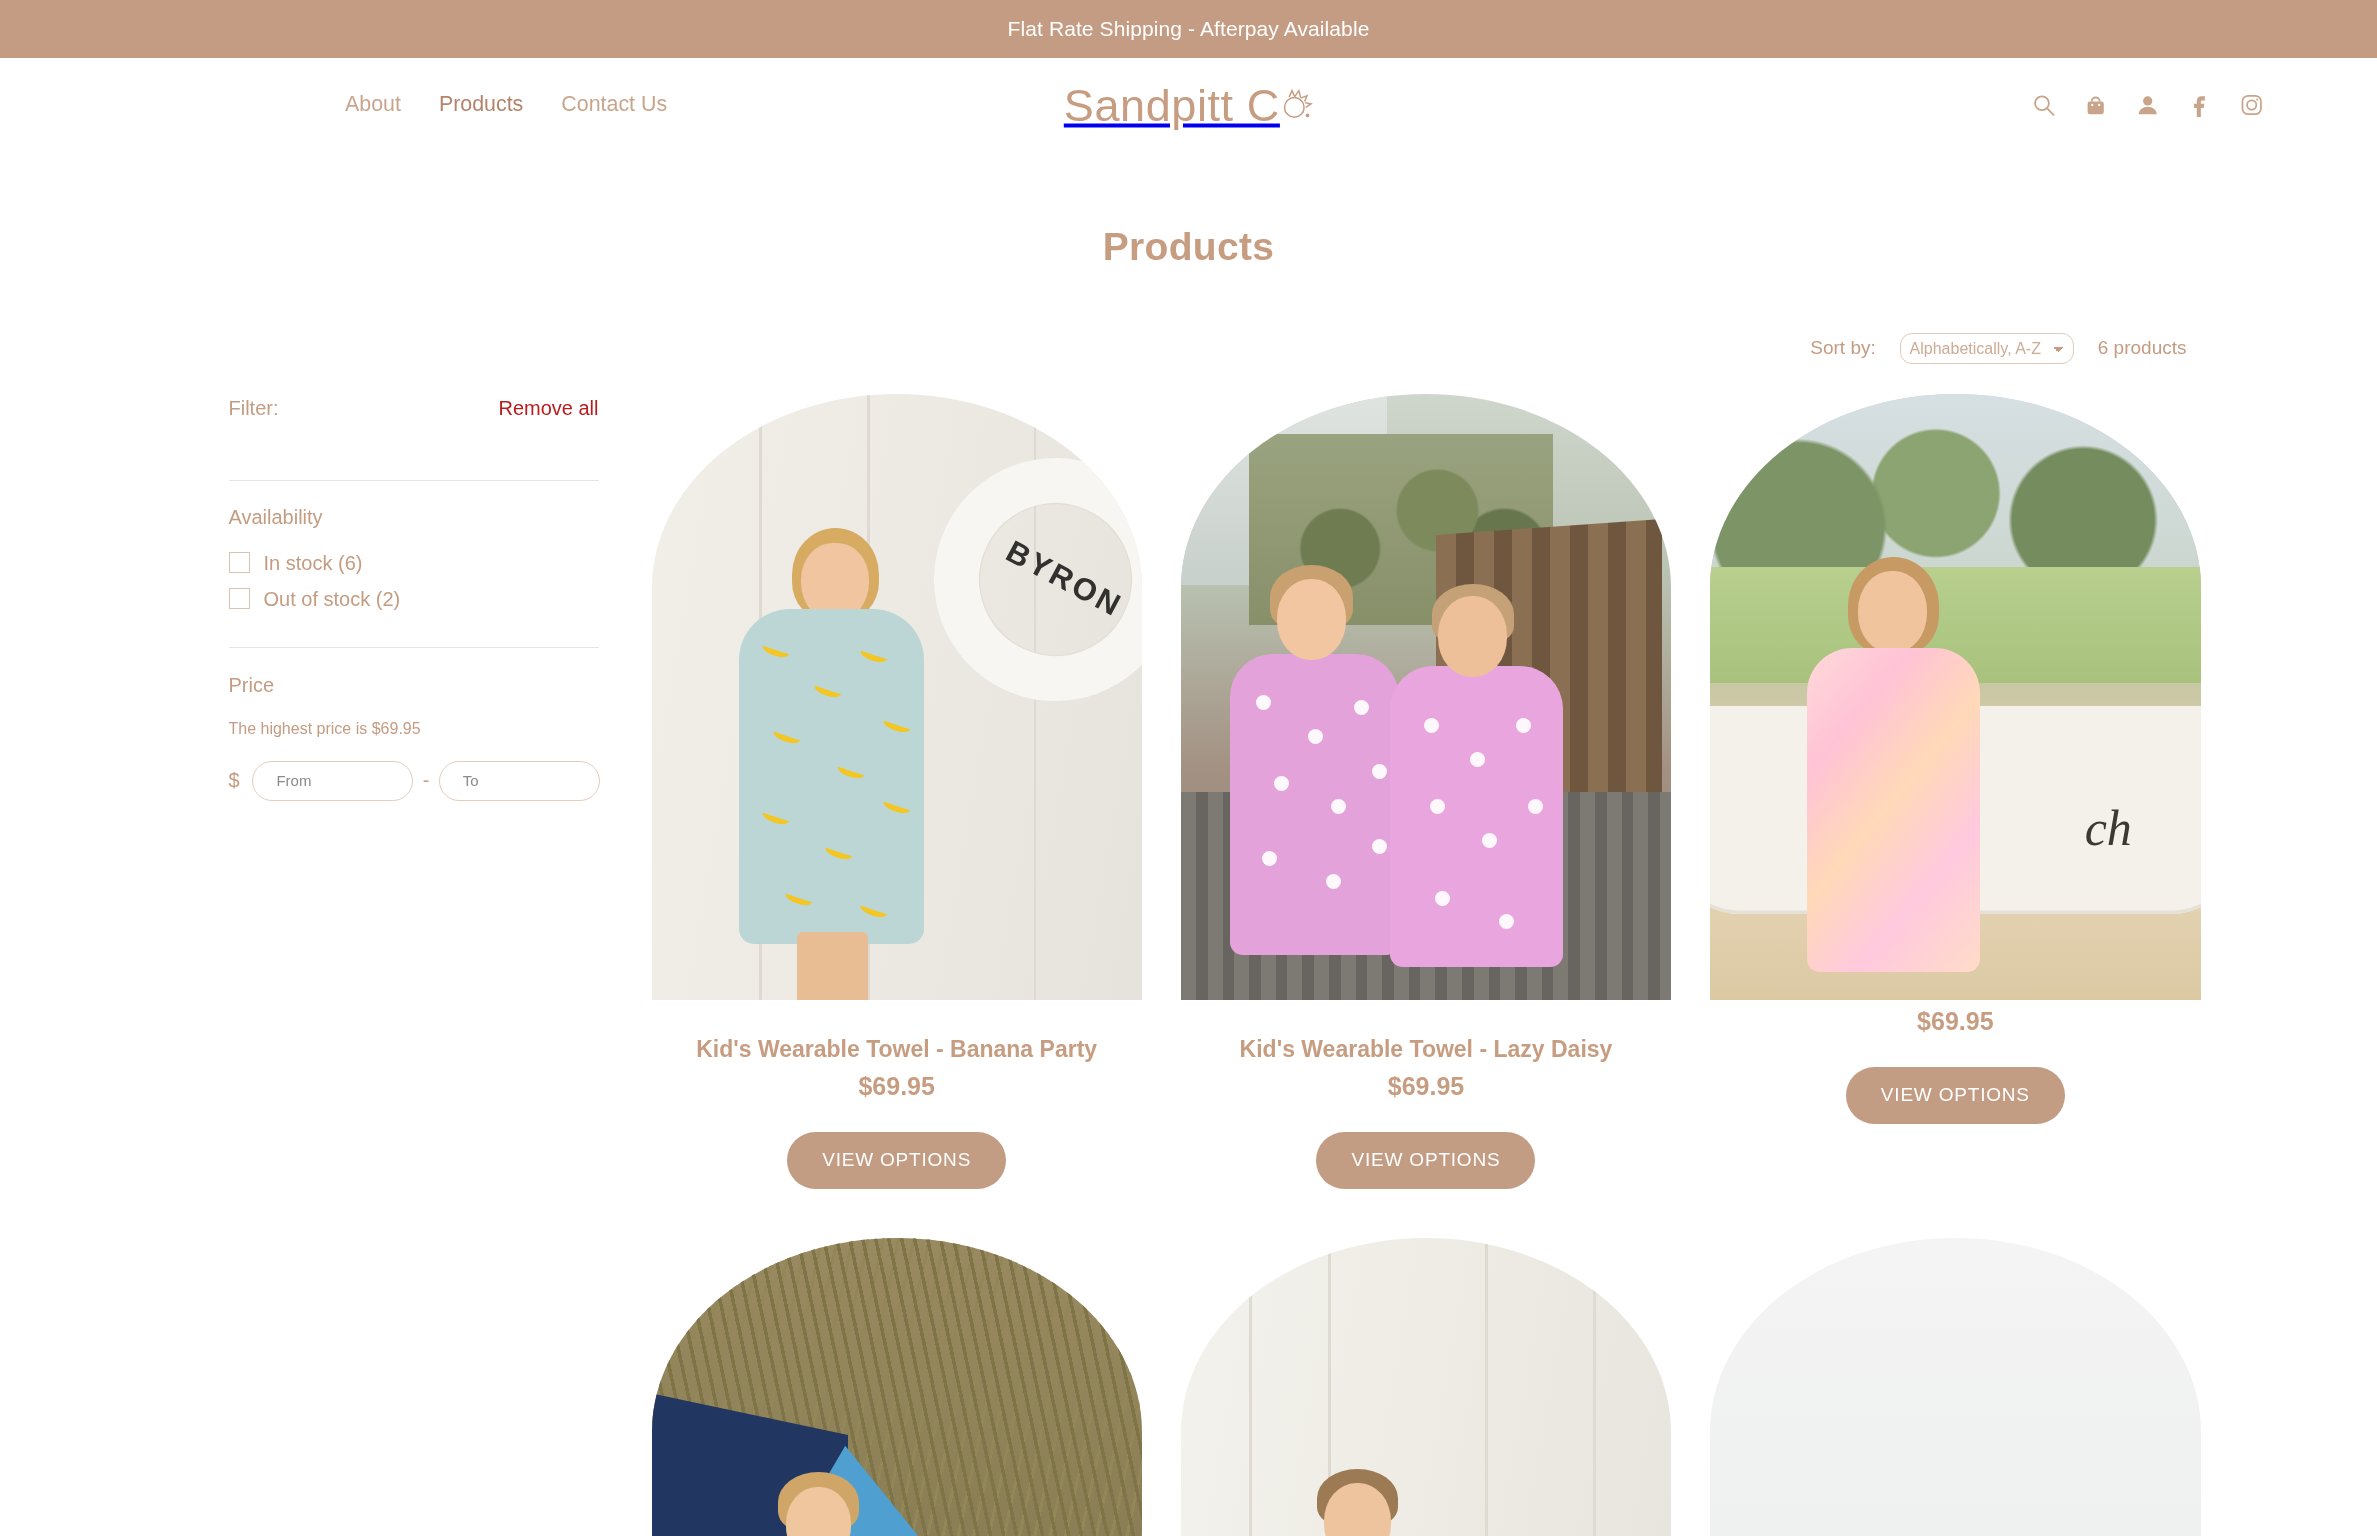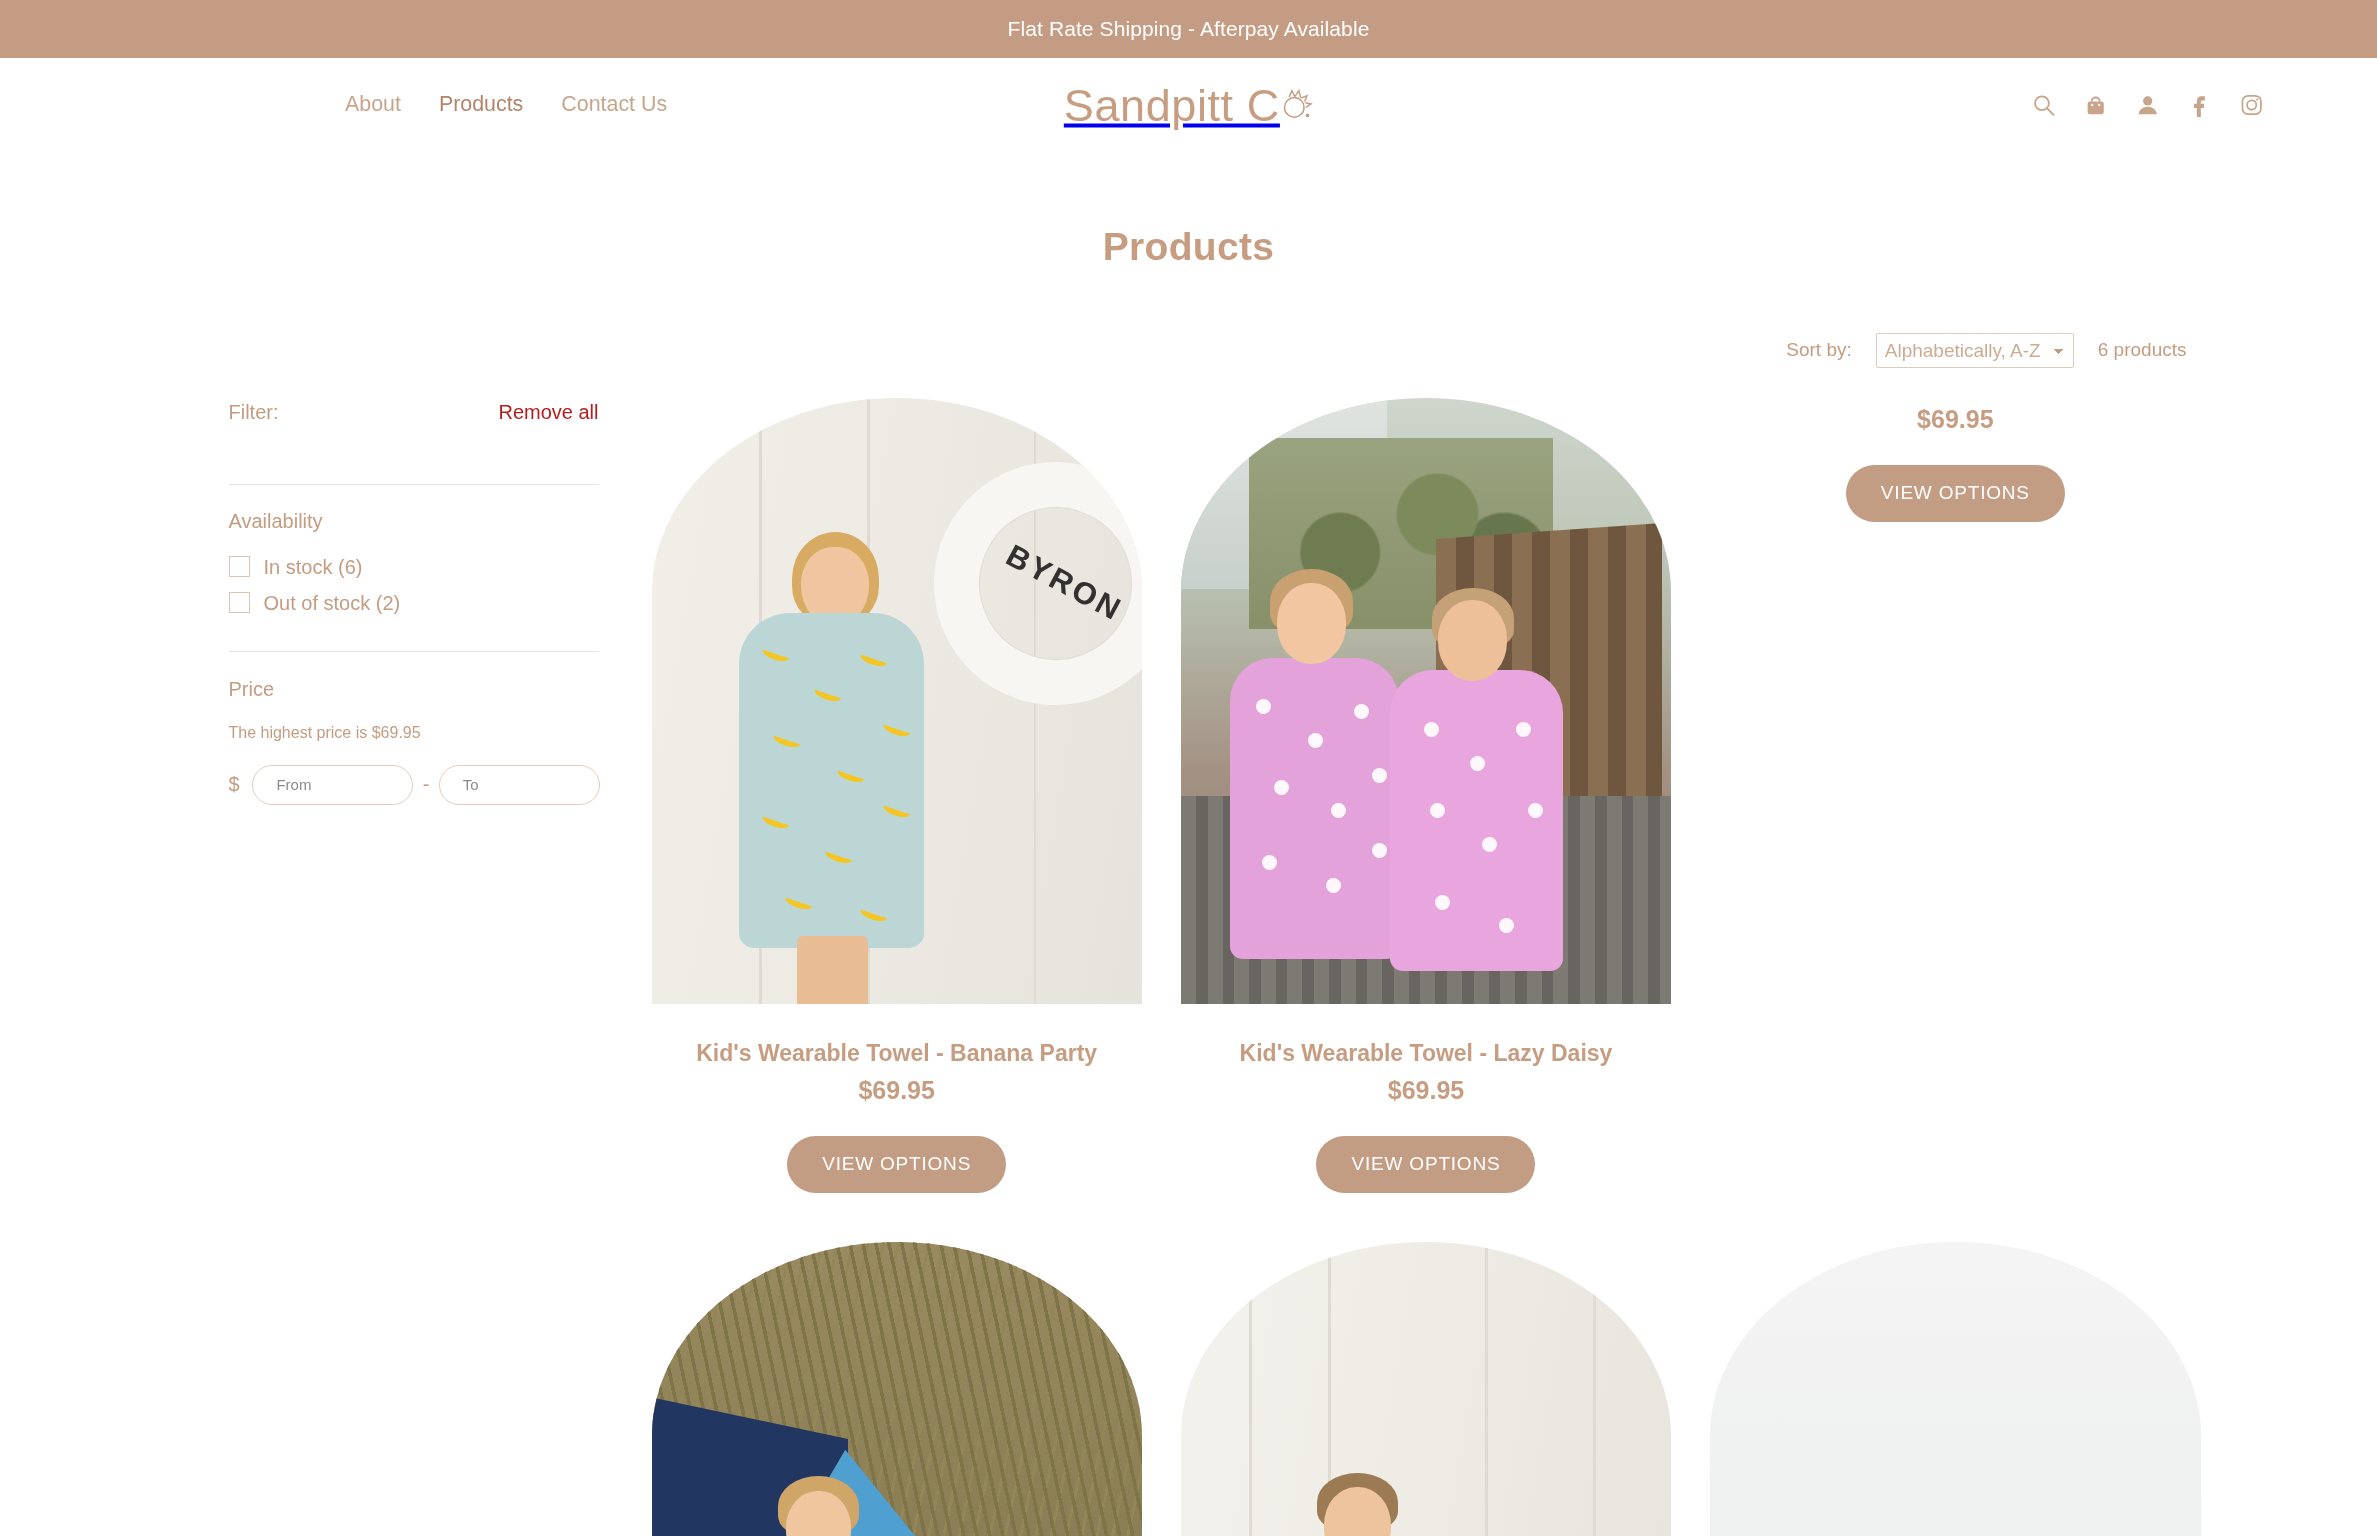--- a/index.html
+++ b/index.html
@@ -117,37 +117,38 @@
     gap: 24px;
     margin-top: 64px;
     padding-right: 14px;
   }
   .sort-label {
     font-size: 19px;
     color: #c49c82;
   }
   .sort-select {
     font-family: "Liberation Sans", sans-serif;
-    font-size: 19px;
+    font-size: 16px;
     color: #cdab94;
     background: #ffffff;
     border: 1.2px solid #e0cbbb;
-    border-radius: 2px;
+    border-radius: 12px;
     padding: 5.8px 8px;
     appearance: none;
     -webkit-appearance: none;
     background-image:
       linear-gradient(45deg, transparent 50%, #c49c82 50%),
       linear-gradient(135deg, #c49c82 50%, transparent 50%);
     background-position:
       calc(100% - 15px) calc(50% + 1.2px),
       calc(100% - 9.8px) calc(50% + 1.2px);
     background-size: 5.2px 5.2px, 5.2px 5.2px;
     background-repeat: no-repeat;
     padding-right: 31px;
+    text-align: center;
   }
   .product-count {
     font-size: 19px;
     color: #c49c82;
     white-space: nowrap;
   }
 
   .content-row {
     display: flex;
     align-items: flex-start;
@@ -547,20 +548,32 @@
             <span class="s2-daisy" style="left:254px;top:497px"></span>
             <span class="s2-daisy" style="left:318px;top:520px"></span>
           </span>
         </a>
         <a class="product-title" href="#" style="text-decoration:none">Kid's Wearable Towel - Lazy Daisy</a>
         <div class="product-price">$69.95</div>
         <button class="view-options-btn">VIEW OPTIONS</button>
       </article>
 
       <article class="product-card">
+        <a class="product-media" href="#">
+          <span class="product-media-inner scene s3">
+            <span class="s3-trees"></span>
+            <span class="s3-grass"></span>
+            <span class="s3-sand"></span>
+            <span class="s3-boat"></span>
+            <span class="s3-boat-script">ch</span>
+            <span class="figure-head s3-hair"></span>
+            <span class="figure-head s3-head"></span>
+            <span class="figure-body s3-robe"></span>
+          </span>
+        </a>
         <div class="product-price">$69.95</div>
         <button class="view-options-btn">VIEW OPTIONS</button>
       </article>
 
       <article class="product-card grid-row-2">
         <a class="product-media" href="#">
           <span class="product-media-inner scene s4">
             <span class="s4-reeds"></span>
             <span class="s4-tent-dark"></span>
             <span class="s4-tent-light"></span>

